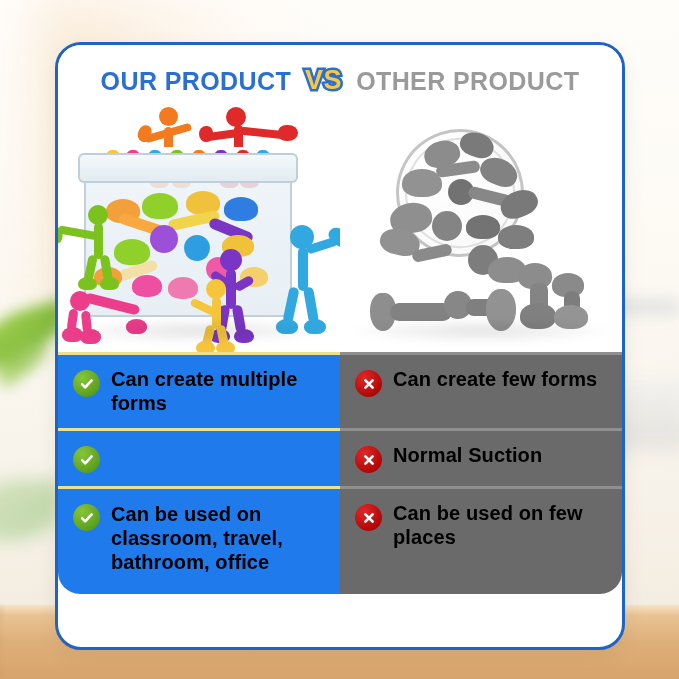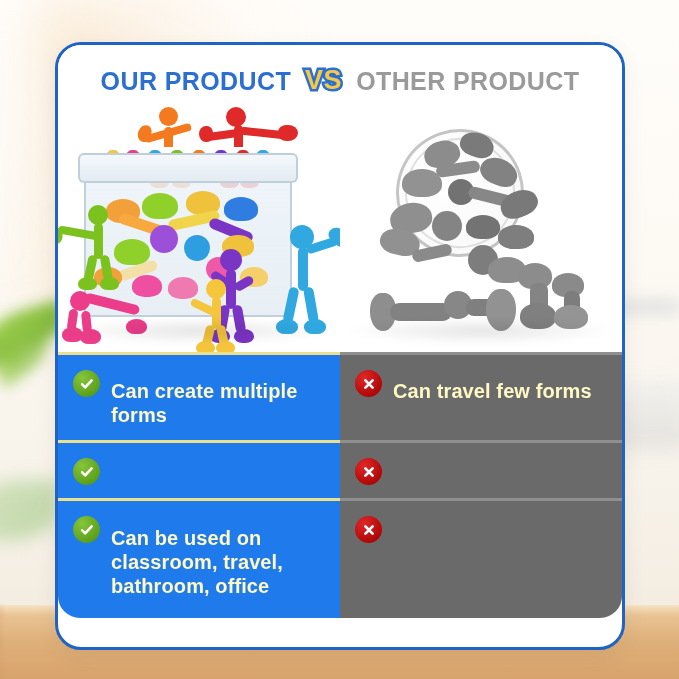--- a/index.html
+++ b/index.html
@@ -168,23 +168,22 @@
   .badge {
     flex: 0 0 auto; width: 27px; height: 27px; border-radius: 50%;
     display:flex; align-items:center; justify-content:center;
     margin-top: 2px;
   }
   .badge.ok  { background: radial-gradient(circle at 34% 28%, #86c53a, #5a9e1b 74%, #4c8a14); }
   .badge.no  { background: radial-gradient(circle at 34% 28%, #e02727, #b00707 72%, #8e0303); }
   .badge svg { display:block; }
 
   .cell-text {
-    color:#fef9c3; font-size: 20px; font-weight: 800; line-height: 1.18;
+    color:#000000; font-size: 20px; font-weight: 800; line-height: 1.18;
     letter-spacing: .1px;
-    margin-top: 12px;
   }
   .row:last-child .cell.pro .cell-text { line-height: 1.20; }
 </style>
 </head>
 <body>
 
 <div class="bg-scene">
   <div class="bg-wall"></div>
   <div class="bg-wall-streak"></div>
   <div class="bg-shelf2"></div>
@@ -374,53 +373,55 @@
             </svg>
         </span>
         <span class="cell-text">Can create multiple forms</span>
       </div>
       <div class="cell con">
         <span class="badge no">
           <svg width="14" height="14" viewBox="0 0 14 14">
               <path d="M3.4 3.4l7.2 7.2M10.6 3.4l-7.2 7.2" stroke="#fff" stroke-width="2.7" stroke-linecap="round"></path>
             </svg>
         </span>
-        <span class="cell-text">Can travel few forms</span>
+        <span class="cell-text">Can create few forms</span>
       </div>
     </div>
 
     <div class="row">
       <div class="cell pro">
         <span class="badge ok">
           <svg width="16" height="16" viewBox="0 0 16 16">
               <path d="M3.2 8.3l3 3.1 6.4-7" stroke="#fff" stroke-width="2.6" fill="none" stroke-linecap="round" stroke-linejoin="round"></path>
             </svg>
         </span>
       </div>
       <div class="cell con">
         <span class="badge no">
           <svg width="14" height="14" viewBox="0 0 14 14">
               <path d="M3.4 3.4l7.2 7.2M10.6 3.4l-7.2 7.2" stroke="#fff" stroke-width="2.7" stroke-linecap="round"></path>
             </svg>
         </span>
+        <span class="cell-text">Normal Suction</span>
       </div>
     </div>
 
     <div class="row">
       <div class="cell pro">
         <span class="badge ok">
           <svg width="16" height="16" viewBox="0 0 16 16">
               <path d="M3.2 8.3l3 3.1 6.4-7" stroke="#fff" stroke-width="2.6" fill="none" stroke-linecap="round" stroke-linejoin="round"></path>
             </svg>
         </span>
         <span class="cell-text">Can be used on classroom, travel, bathroom, office</span>
       </div>
       <div class="cell con">
         <span class="badge no">
           <svg width="14" height="14" viewBox="0 0 14 14">
               <path d="M3.4 3.4l7.2 7.2M10.6 3.4l-7.2 7.2" stroke="#fff" stroke-width="2.7" stroke-linecap="round"></path>
             </svg>
         </span>
+        <span class="cell-text">Can be used on few places</span>
       </div>
     </div>
 
   </div>
 </div>
 
 </body></html>

